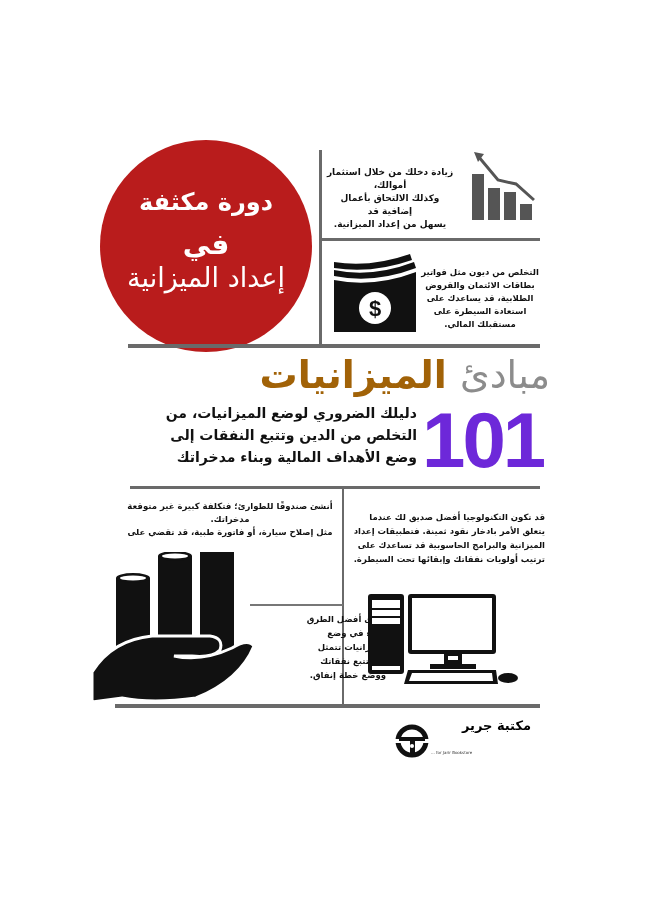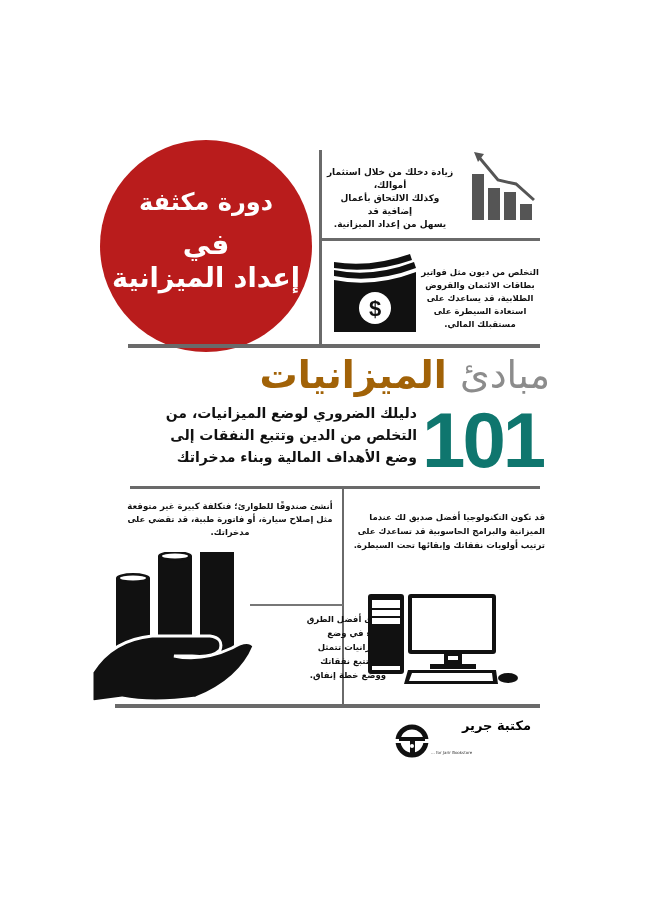--- a/index.html
+++ b/index.html
@@ -4,26 +4,26 @@
 <style>
   html, body { margin:0; padding:0; }
   body { width:660px; height:900px; background:#ffffff; position:relative; overflow:hidden; font-family:"DejaVu Sans", sans-serif; }
   .abs { position:absolute; }
   .cover { position:absolute; left:0; top:0; width:660px; height:900px; }
   .hline { position:absolute; background:#6a6a6a; }
   .vline { position:absolute; background:#6a6a6a; }
   .circle { position:absolute; left:100px; top:140px; width:212px; height:212px; border-radius:50%; background:#b91c1c; color:#fff; text-align:center; direction:rtl; }
   .circle .l1 { position:absolute; left:0; right:0; top:48px; font-size:24px; font-weight:bold; }
   .circle .l2 { position:absolute; left:0; right:0; top:88px; font-size:28px; font-weight:bold; }
-  .circle .l3 { position:absolute; left:0; right:0; top:122px; font-size:27px; font-weight:bold; }
+  .circle .l3 { position:absolute; left:0; right:0; top:122px; font-size:27px; font-weight:normal; }
   .blurb { position:absolute; direction:rtl; text-align:center; font-size:9px; line-height:13px; font-weight:bold; color:#111; }
   .title { position:absolute; left:190px; top:350px; width:360px; direction:rtl; text-align:right; font-size:38px; font-weight:bold; line-height:50px; white-space:nowrap; }
   .title .dark { color:#a16207; }
   .title .grey { color:#8c8c8c; font-weight:normal; }
-  .num101 { position:absolute; left:422px; top:400px; font-family:"Liberation Sans", sans-serif; font-size:78px; font-weight:bold; color:#0f766e; letter-spacing:-3px; line-height:80px; }
+  .num101 { position:absolute; left:422px; top:400px; font-family:"Liberation Sans", sans-serif; font-size:78px; font-weight:bold; color:#6d28d9; letter-spacing:-3px; line-height:80px; }
   .subtitle { position:absolute; left:185px; top:402px; width:232px; direction:rtl; text-align:right; font-size:14px; font-weight:bold; line-height:22px; color:#111; white-space:nowrap; }
   .author { position:absolute; left:110px; top:720px; width:170px; direction:rtl; text-align:center; color:#111; }
   .author .name { font-size:18px; font-weight:bold; line-height:26px; }
   .author .role { font-size:12px; font-weight:bold; line-height:22px; }
   .publisher { position:absolute; left:395px; top:718px; width:140px; height:44px; }
   .publisher .ar { position:absolute; right:4px; top:0; font-size:13px; font-weight:bold; direction:rtl; }
   .publisher .en { position:absolute; left:34px; top:16px; font-family:"Liberation Sans", sans-serif; font-size:12px; font-weight:bold; letter-spacing:-0.3px; }
   .publisher .tag { position:absolute; left:36px; top:32px; font-size:4px; color:#333; }
 </style>
 </head>
@@ -83,22 +83,22 @@
     <div>وضع الأهداف المالية وبناء مدخراتك</div>
   </div>
 
   <div class="hline" style="left:130px; top:486px; width:410px; height:3px;"></div>
   <div class="vline" style="left:342px; top:488px; width:2px; height:218px;"></div>
   <div class="hline" style="left:250px; top:604px; width:93px; height:2px; background:#777;"></div>
   <div class="hline" style="left:115px; top:704px; width:425px; height:4px;"></div>
 
   <div class="blurb" style="left:125px; top:500px; width:210px; font-size:8.5px;">
     <div>أنشئ صندوقًا للطوارئ؛ فتكلفة كبيرة غير متوقعة</div>
+    <div>مدخراتك.</div>
     <div>مثل إصلاح سيارة، أو فاتورة طبية، قد تقضي على</div>
-    <div>مدخراتك.</div>
   </div>
   <svg class="abs" style="left:92px; top:552px;" width="170" height="152" viewBox="0 0 170 152">
     <rect x="24" y="26" width="34" height="70" fill="#111"></rect>
     <ellipse cx="41" cy="26" rx="17" ry="5" fill="#111"></ellipse>
     <ellipse cx="41" cy="26" rx="13" ry="2.5" fill="#fff"></ellipse>
     <rect x="66" y="4" width="34" height="90" fill="#111"></rect>
     <ellipse cx="83" cy="4" rx="17" ry="5" fill="#111"></ellipse>
     <ellipse cx="83" cy="4" rx="13" ry="2.5" fill="#fff"></ellipse>
     <rect x="108" y="-14" width="34" height="120" fill="#111"></rect>
     <path d="M0 120 Q20 88 60 84 L118 84 Q132 86 128 98 Q120 106 100 104 L82 104 Q110 110 140 96 Q156 86 162 94 Q148 128 104 146 Q60 152 30 146 L0 150 Z" fill="#111" stroke="#fff" stroke-width="3"></path>
@@ -107,20 +107,21 @@
   <div class="blurb" style="left:255px; top:612px; width:84px; text-align:right; font-size:8.5px; line-height:14px;margin-left:47px;">
     <div>إحدى أفضل الطرق</div>
     <div>للبدء في وضع</div>
     <div>الميزانيات تتمثل</div>
     <div>في تتبع نفقاتك</div>
     <div>ووضع خطة إنفاق.</div>
   </div>
 
   <div class="blurb" style="left:345px; top:510px; width:200px; font-size:8.5px; line-height:14px;text-align:right;">
     <div>قد تكون التكنولوجيا أفضل صديق لك عندما</div>
+    <div>يتعلق الأمر بادخار نقود ثمينة. فتطبيقات إعداد</div>
     <div>الميزانية والبرامج الحاسوبية قد تساعدك على</div>
     <div>ترتيب أولويات نفقاتك وإبقائها تحت السيطرة.</div>
   </div>
   <svg class="abs" style="left:368px; top:594px;" width="158" height="90" viewBox="0 0 158 90">
     <rect x="0" y="0" width="36" height="80" rx="3" fill="#111"></rect>
     <rect x="4" y="6" width="28" height="8" fill="#fff"></rect>
     <rect x="4" y="16" width="28" height="6" fill="#fff"></rect>
     <rect x="4" y="24" width="28" height="6" fill="#fff"></rect>
     <rect x="4" y="72" width="28" height="4" fill="#fff"></rect>
     <rect x="40" y="0" width="88" height="60" rx="3" fill="#111"></rect>

